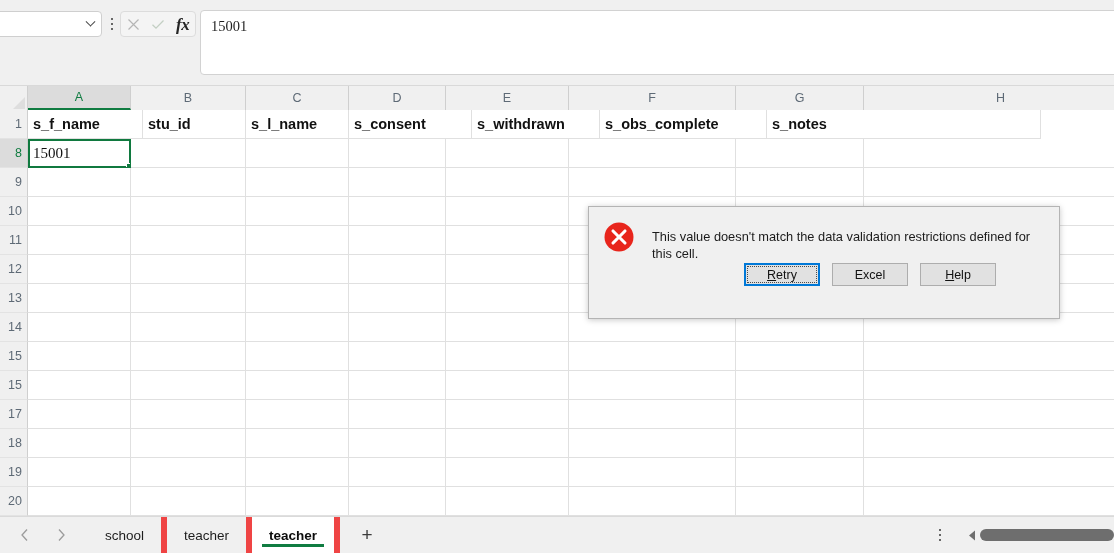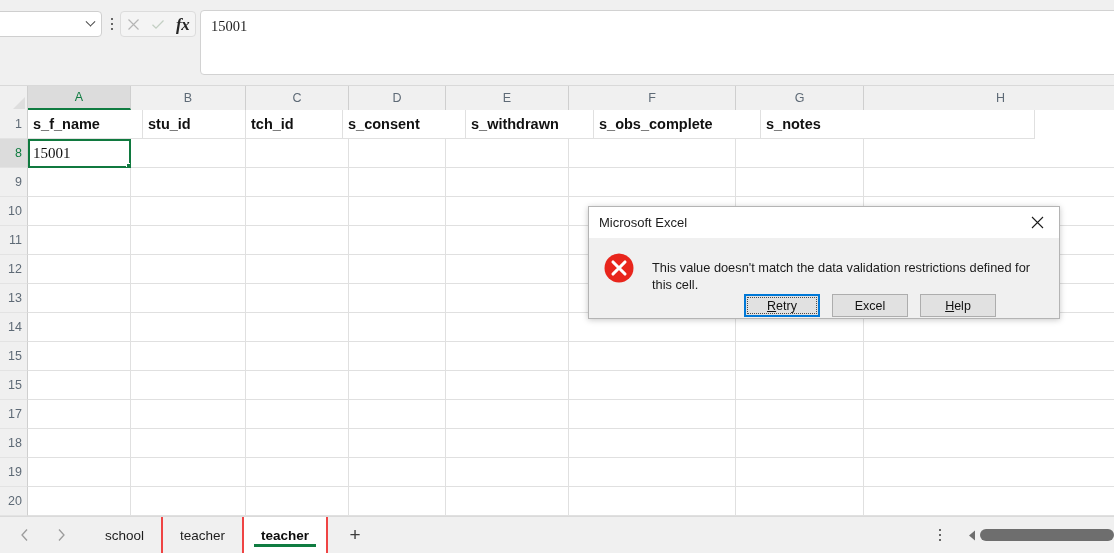--- a/index.html
+++ b/index.html
@@ -238,21 +238,21 @@
   .nav-arrow {
     width: 26px; height: 26px;
     display: flex; align-items: center; justify-content: center;
     color: #9b9b9b; font-size: 15px;
   }
   #sheet-tabs { display: flex; align-items: stretch; height: 37px; margin-left: 14px; }
   .sheet-tab {
     padding: 0 17px; height: 37px;
     display: flex; align-items: center;
     font-size: 13.5px; color: #1d1d1d;
-    border-right: 2px solid #ef4444;
+    border-right: 6px solid #ef4444;
     position: relative;
   }
   .sheet-tab.active {
     background: #ffffff; font-weight: bold;
     color: #0c0c0c;
   }
   .sheet-tab.active::after {
     content: ""; position: absolute;
     left: 10px; right: 10px; bottom: 7px;
     height: 2.5px; background: #107c41;
@@ -344,21 +344,21 @@
       <div class="col-head" style="width: 128px; flex: 0 0 128px;">G</div>
       <div class="col-head" style="width: 274px; flex: 0 0 274px;">H</div>
     </div>
 
   <div id="grid-body">
 
   <div class="grid-row">
         <div class="row-head">1</div>
         <div class="cell header-cell" style="width: 115px; flex: 0 0 115px;">s_f_name</div>
         <div class="cell header-cell" style="width: 103px; flex: 0 0 103px;">stu_id</div>
-        <div class="cell header-cell" style="width: 97px; flex: 0 0 97px;">tch_id</div>
+        <div class="cell header-cell" style="width: 103px; flex: 0 0 103px;">s_l_name</div>
         <div class="cell header-cell" style="width: 123px; flex: 0 0 123px;">s_consent</div>
         <div class="cell header-cell" style="width: 128px; flex: 0 0 128px;">s_withdrawn</div>
         <div class="cell header-cell" style="width: 167px; flex: 0 0 167px;">s_obs_complete</div>
         <div class="cell header-cell" style="width: 274px; flex: 0 0 274px;">s_notes</div>
       </div>
       <div class="grid-row">
         <div class="row-head sel">8</div>
         <div class="cell active" style="width: 103px; flex: 0 0 103px;">15001</div>
         <div class="cell" style="width: 115px; flex: 0 0 115px;"></div>
         <div class="cell" style="width: 103px; flex: 0 0 103px;"></div>
@@ -497,28 +497,20 @@
         <div class="cell" style="width: 97px; flex: 0 0 97px;"></div>
         <div class="cell" style="width: 123px; flex: 0 0 123px;"></div>
         <div class="cell" style="width: 167px; flex: 0 0 167px;"></div>
         <div class="cell" style="width: 128px; flex: 0 0 128px;"></div>
         <div class="cell" style="width: 274px; flex: 0 0 274px;"></div>
       </div>
     </div>
 </div>
 
 <div id="dialog">
-  <div id="dialog-titlebar">
-    <div id="dialog-title">Microsoft Excel</div>
-    <div id="dialog-close">
-      <svg width="13" height="13" viewBox="0 0 13 13">
-        <path d="M1 1 L12 12 M12 1 L1 12" stroke="#1c1c1c" stroke-width="1.1" fill="none"></path>
-      </svg>
-    </div>
-  </div>
 
   <div id="dialog-body">
     <div id="error-icon">
       <svg width="32" height="32" viewBox="0 0 32 32">
         <circle cx="16" cy="16" r="14.5" fill="#e8251c"></circle>
         <path d="M10 10 L22 22 M22 10 L10 22" stroke="#ffffff" stroke-width="3.1" stroke-linecap="round"></path>
       </svg>
     </div>
     <div id="dialog-message">This value doesn't match the data validation restrictions defined for this cell.</div>
   </div>

